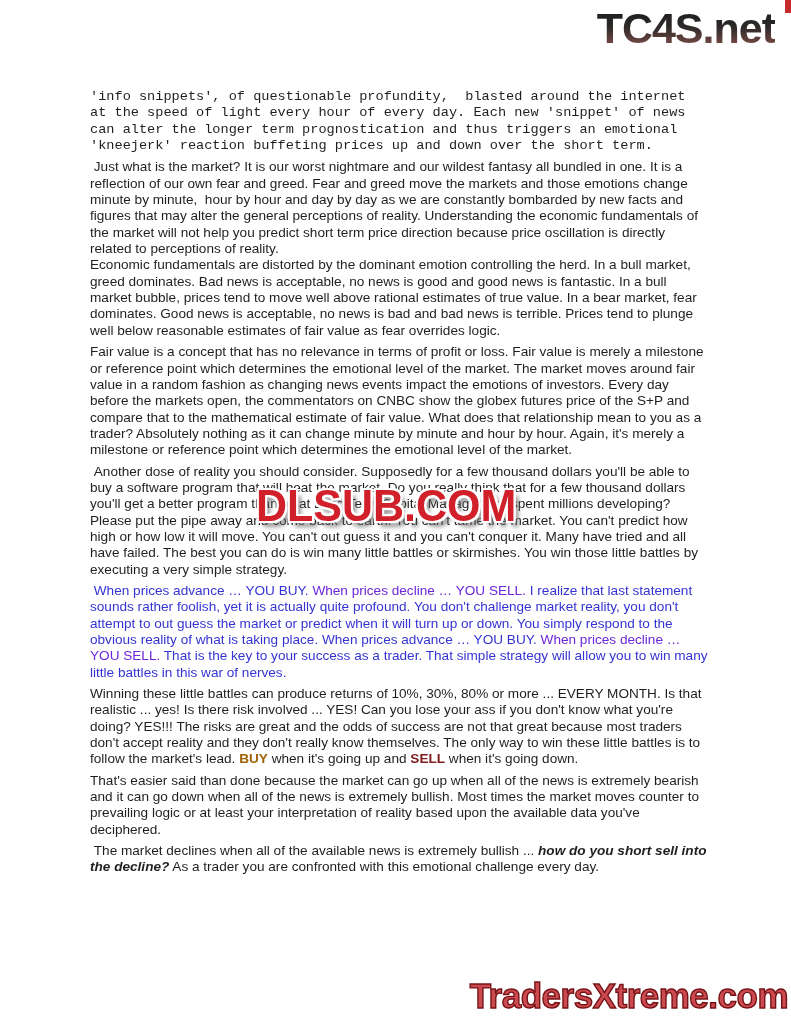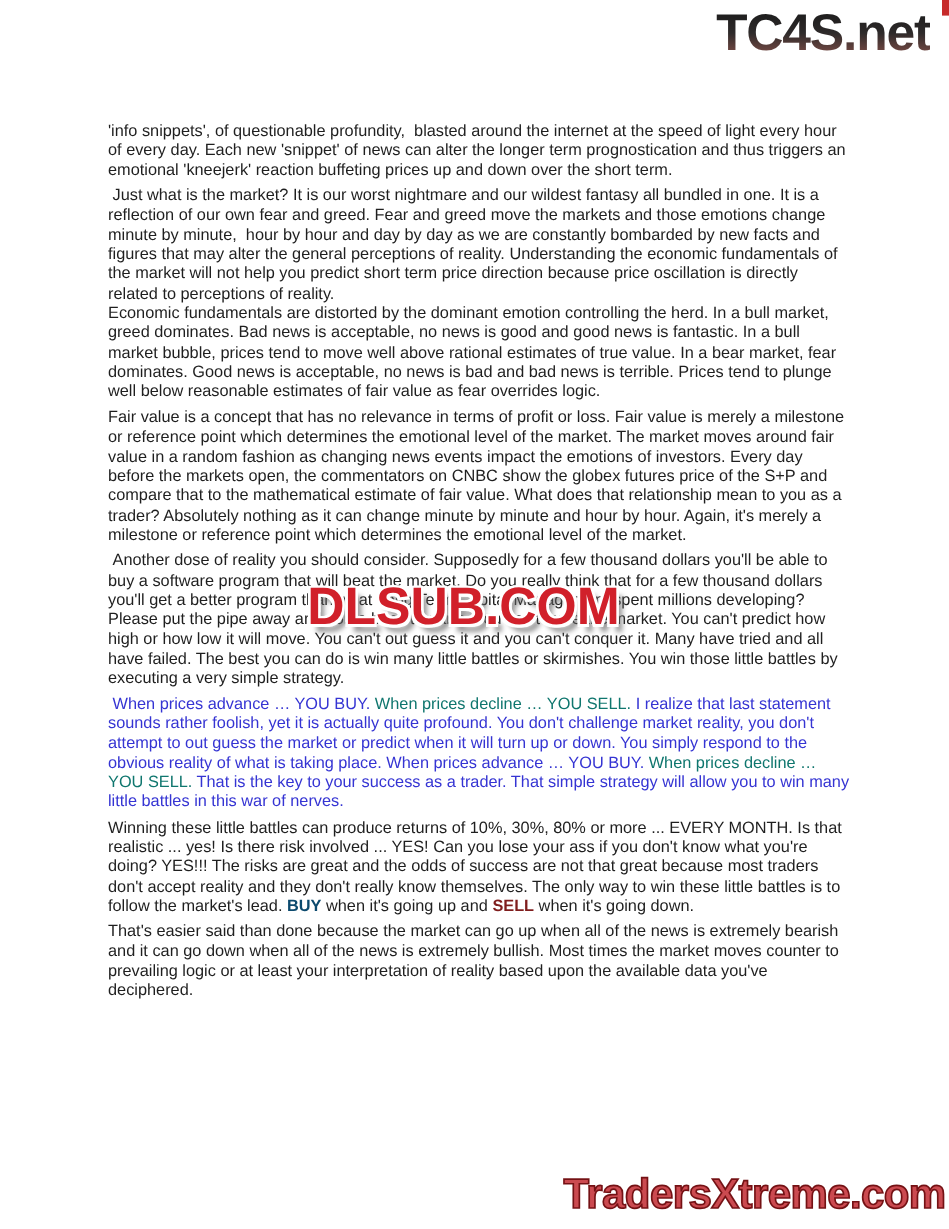--- a/index.html
+++ b/index.html
@@ -23,25 +23,25 @@
     width:6px; height:13px; background:#c templat2a2a;
     background:#c72a2a;
   }
   
   .content {
     position:absolute; left:90px; top:89px; width:618px;
     font-size:13.6px; line-height:16.35px; color:#1f1f1f;
   }
   .content p { margin:0; white-space:pre-wrap; }
   .content p.gap { margin-top:5px; }
-  .content p:first-child { margin-top:12px; }
+  .content p:first-child { margin-top:0;font-family:Liberation Mono, monospace; }
   .run-black { color:#1f1f1f; }
   .run-blue { color:#3534d3; }
-  .run-red { color:#0f766e; }
-  .run-buy { color:#0c4a6e; font-weight:bold; }
+  .run-red { color:#6d28d9; }
+  .run-buy { color:#a16207; font-weight:bold; }
   .run-sell { color:#7f1d1d; font-weight:bold; }
   .run-bold-italic { color:#1f1f1f; font-weight:bold; font-style:italic; }
   
   .watermark {
     position:absolute; left:256px; top:482px;
     font-size:43px; font-weight:bold; letter-spacing:0px;
     color:#d1202a;
     transform:scaleY(1.02);
     text-shadow:
       -2px -2px 0 #ffffff, 2px -2px 0 #ffffff,
@@ -76,19 +76,20 @@
 
   <div class="content">
       <p class="gap"><span class="run-black">'info snippets', of questionable profundity,  blasted around the internet at the speed of light every hour of every day. Each new 'snippet' of news can alter the longer term prognostication and thus triggers an emotional 'kneejerk' reaction buffeting prices up and down over the short term.</span></p>
       <p class="gap"><span class="run-black"> Just what is the market? It is our worst nightmare and our wildest fantasy all bundled in one. It is a reflection of our own fear and greed. Fear and greed move the markets and those emotions change minute by minute,  hour by hour and day by day as we are constantly bombarded by new facts and figures that may alter the general perceptions of reality. Understanding the economic fundamentals of the market will not help you predict short term price direction because price oscillation is directly related to perceptions of reality.</span></p>
       <p class="tight"><span class="run-black">Economic fundamentals are distorted by the dominant emotion controlling the herd. In a bull market, greed dominates. Bad news is acceptable, no news is good and good news is fantastic. In a bull market bubble, prices tend to move well above rational estimates of true value. In a bear market, fear dominates. Good news is acceptable, no news is bad and bad news is terrible. Prices tend to plunge well below reasonable estimates of fair value as fear overrides logic.</span></p>
       <p class="gap"><span class="run-black">Fair value is a concept that has no relevance in terms of profit or loss. Fair value is merely a milestone or reference point which determines the emotional level of the market. The market moves around fair value in a random fashion as changing news events impact the emotions of investors. Every day before the markets open, the commentators on CNBC show the globex futures price of the S+P and compare that to the mathematical estimate of fair value. What does that relationship mean to you as a trader? Absolutely nothing as it can change minute by minute and hour by hour. Again, it's merely a milestone or reference point which determines the emotional level of the market.</span></p>
       <p class="gap"><span class="run-black"> Another dose of reality you should consider. Supposedly for a few thousand dollars you'll be able to buy a software program that will beat the market. Do you really think that for a few thousand dollars you'll get a better program than what Long Term Capital Management spent millions developing? Please put the pipe away and come back to earth. You can't tame the market. You can't predict how high or how low it will move. You can't out guess it and you can't conquer it. Many have tried and all have failed. The best you can do is win many little battles or skirmishes. You win those little battles by executing a very simple strategy.</span></p>
       <p class="gap"><span class="run-blue"> When prices advance … YOU BUY. </span><span class="run-red">When prices decline … YOU SELL.</span><span class="run-blue"> I realize that last statement sounds rather foolish, yet it is actually quite profound. You don't challenge market reality, you don't attempt to out guess the market or predict when it will turn up or down. You simply respond to the obvious reality of what is taking place. When prices advance … YOU BUY. </span><span class="run-red">When prices decline … YOU SELL.</span><span class="run-blue"> That is the key to your success as a trader. That simple strategy will allow you to win many little battles in this war of nerves.</span></p>
       <p class="gap"><span class="run-black">Winning these little battles can produce returns of 10%, 30%, 80% or more ... EVERY MONTH. Is that realistic ... yes! Is there risk involved ... YES! Can you lose your ass if you don't know what you're doing? YES!!! The risks are great and the odds of success are not that great because most traders don't accept reality and they don't really know themselves. The only way to win these little battles is to follow the market's lead. </span><span class="run-buy">BUY</span><span class="run-black"> when it's going up and </span><span class="run-sell">SELL</span><span class="run-black"> when it's going down.</span></p>
       <p class="gap"><span class="run-black">That's easier said than done because the market can go up when all of the news is extremely bearish and it can go down when all of the news is extremely bullish. Most times the market moves counter to prevailing logic or at least your interpretation of reality based upon the available data you've deciphered.</span></p>
+      <p class="gap"><span class="run-black"> The market declines when all of the available news is extremely bullish ... </span><span class="run-bold-italic">how do you short sell into the decline?</span><span class="run-black"> As a trader you are confronted with this emotional challenge every day.</span></p>
     </div>
 
   <div class="watermark">DLSUB.COM</div>
 
   <div class="txtreme">TradersXtreme.com</div>
 
 </div>
 
 </body></html>

